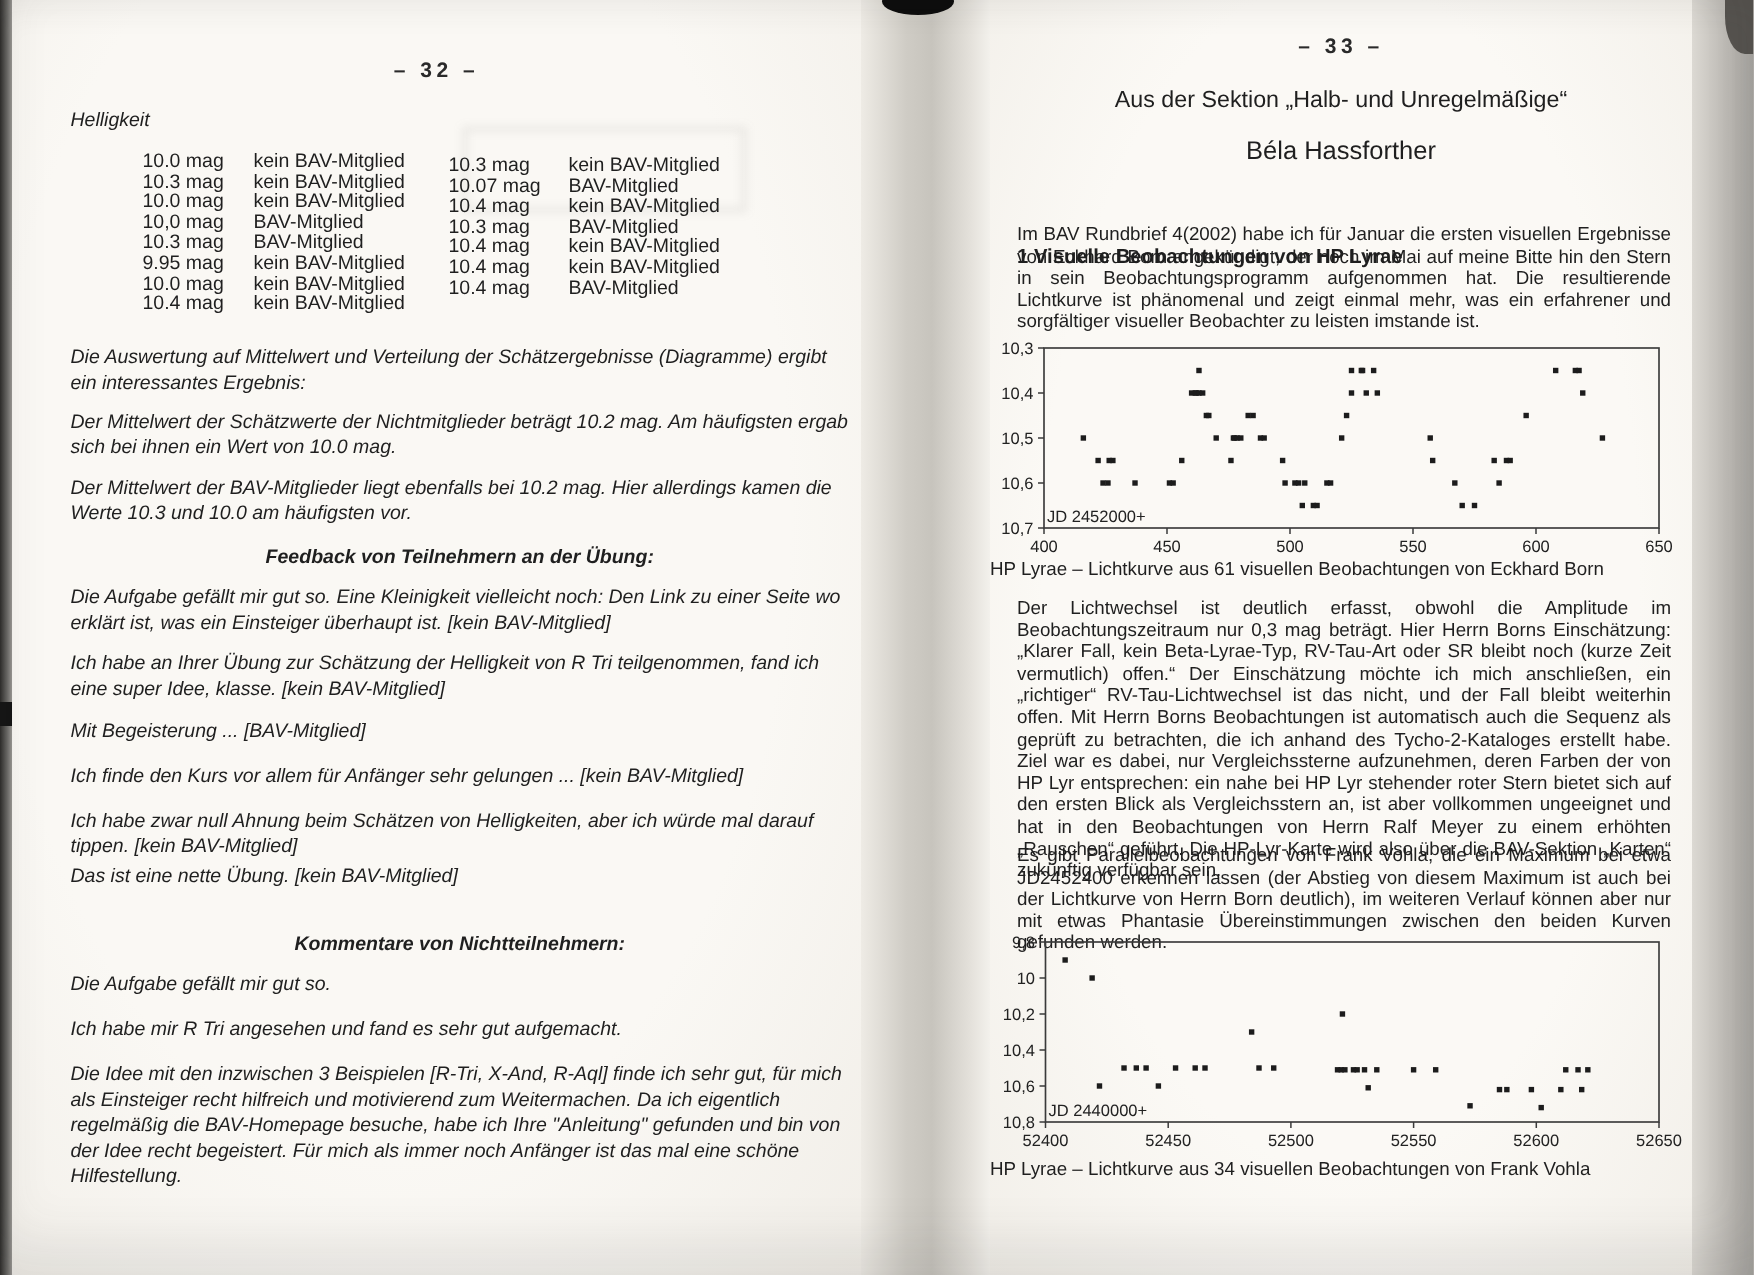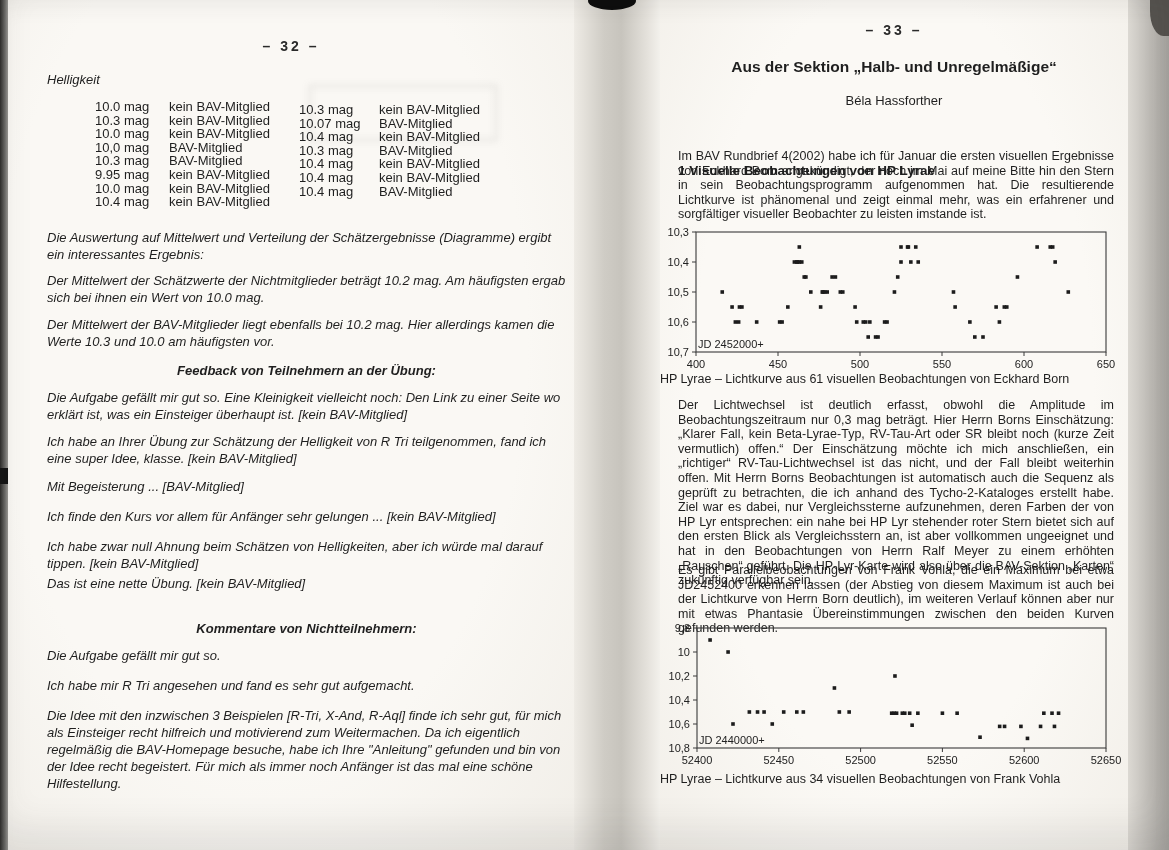--- a/index.html
+++ b/index.html
@@ -24,22 +24,22 @@
   
   .pageno{position:absolute;left:0;width:100%;text-align:center;font-size:14px;font-weight:bold;letter-spacing:3px;color:#2a2a2a;}
   .lp{position:absolute;font-size:13px;line-height:17px;font-style:italic;}
   .bold{font-weight:bold;text-align:center;}
   .mag-col{position:absolute;font-size:13px;line-height:13.6px;white-space:nowrap;}
   .mag-col .m{display:inline-block;width:74px;margin-left:48px;}
   .mag-col2 .m{width:80px;}
   
   .rp{position:absolute;font-size:12.5px;line-height:14.6px;}
   .rp-center{left:0;width:100%;text-align:center;}
-  .rp-title{font-size:15.5px;font-weight:bold;}
-  .rp-author{font-size:13px;}
+  .rp-title{font-size:15.5px;font-weight:normal;}
+  .rp-author{font-size:17px;}
   .rp-h1{font-size:13.5px;font-weight:bold;margin-top:40px;}
   .rp-para{text-align:justify;}
   .caption{position:absolute;left:0;width:462px;text-align:left;font-size:12.5px;}
   svg.chart{position:absolute;overflow:visible;}
   svg.chart text{font-family:"Liberation Sans","DejaVu Sans",sans-serif;font-size:11px;fill:#222;}
 </style>
 </head>
 <body>
 
 <div class="scan">

